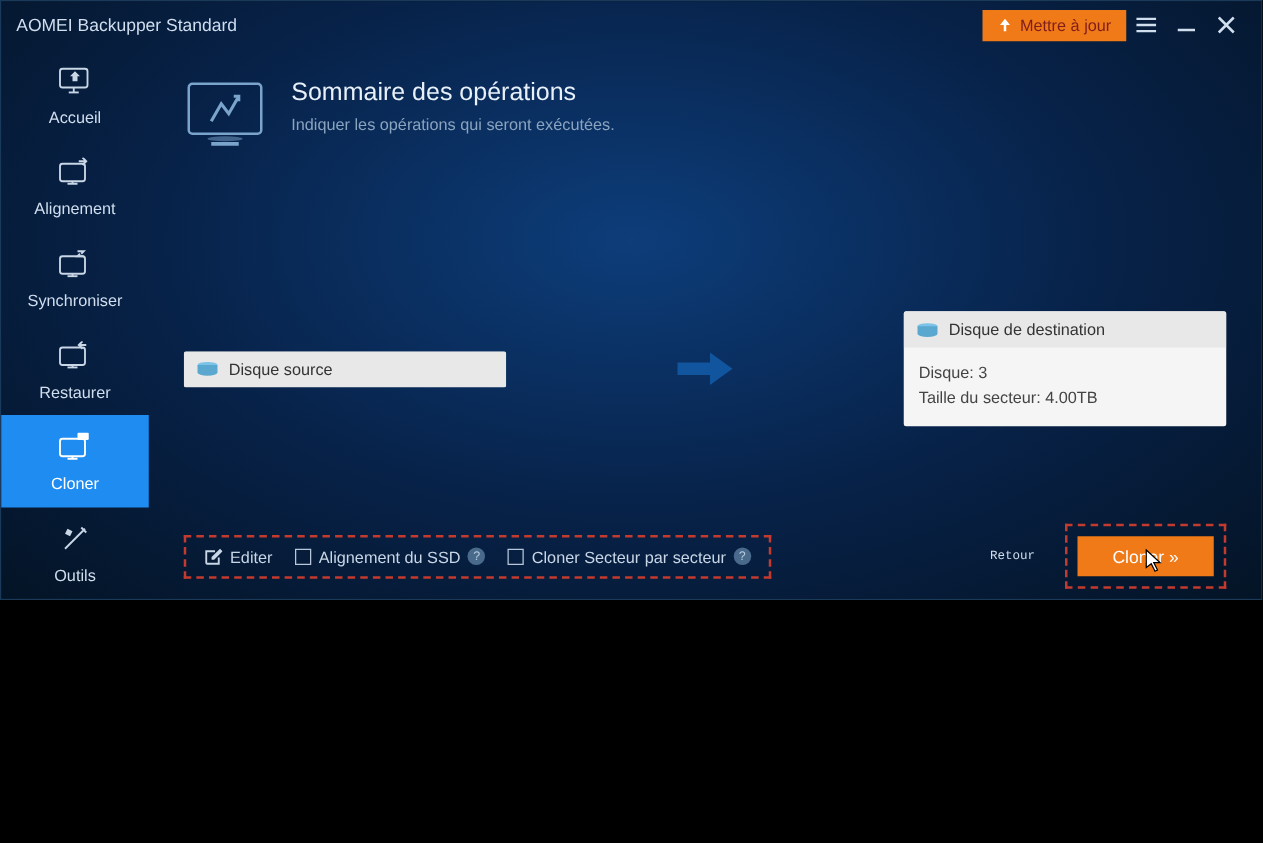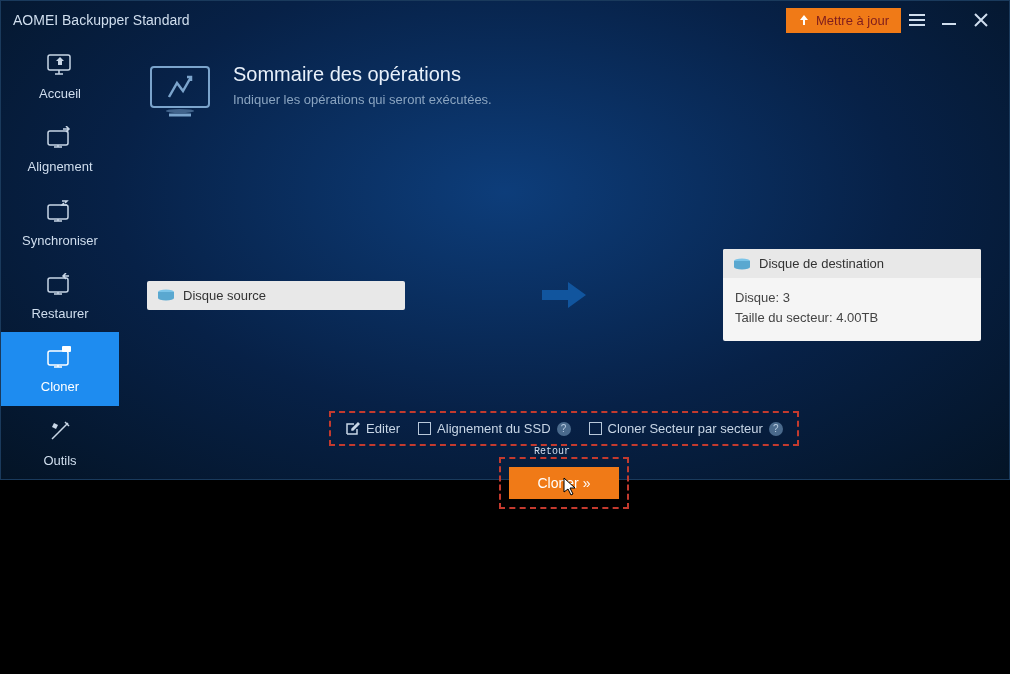--- a/index.html
+++ b/index.html
@@ -17,21 +17,21 @@
 .content { flex: 1; display: flex; flex-direction: column; padding: 24px 28px 0 28px; }
 .header { display: flex; gap: 20px; align-items: flex-start; }
 .header .monitor-icon { width: 66px; height: 56px; }
 .header h1 { color: #e8f0fa; font-size: 20px; font-weight: 500; margin-bottom: 6px; }
 .header p { color: #8aa4c0; font-size: 13px; }
 .disk-row { display: flex; align-items: center; justify-content: space-between; gap: 24px; margin-top: 130px; }
 .disk-card { width: 258px; background: #f5f5f5; border-radius: 2px; overflow: hidden; cursor: pointer; }
 .disk-card .card-head { background: #e8e8e8; padding: 7px 10px; display: flex; align-items: center; gap: 8px; color: #333; font-size: 13px; }
 .disk-card .card-body { padding: 10px 12px 14px 12px; color: #444; font-size: 13px; line-height: 1.5; }
 .arrow { color: #10549c; }
-.footer { margin-top: auto; height: 68px; display: flex; align-items: center; position: relative; flex-direction: column; }
+.footer { margin-top: auto; height: 68px; display: flex; align-items: center; position: relative; }
 .options-group { display: flex; align-items: center; gap: 18px; color: #c8d6e6; font-size: 13px; border: 2px dashed #c33a2e; padding: 8px 14px; }
 .options-group .opt { display: flex; align-items: center; gap: 6px; cursor: pointer; }
 .checkbox { width: 13px; height: 13px; border: 1.5px solid #b8c8da; display: inline-block; }
 .help-icon { width: 14px; height: 14px; border-radius: 50%; background: #4a6a8c; color: #b8cce0; font-size: 10px; display: inline-flex; align-items: center; justify-content: center; }
 .footer .spacer { flex: 1; }
 .back-link { color: #d0deee; font-size: 10px; cursor: pointer; margin-right: 24px; font-family: Liberation Mono, monospace; }
 .clone-btn-wrap { border: 2px dashed #c33a2e; padding: 8px; position: relative; }
 .clone-btn { background: #f07a17; color: #fff; padding: 8px 28px; font-size: 14px; cursor: pointer; display: flex; align-items: center; gap: 4px; }
 .cursor { position: absolute; pointer-events: none; }
 svg { display: block; }

